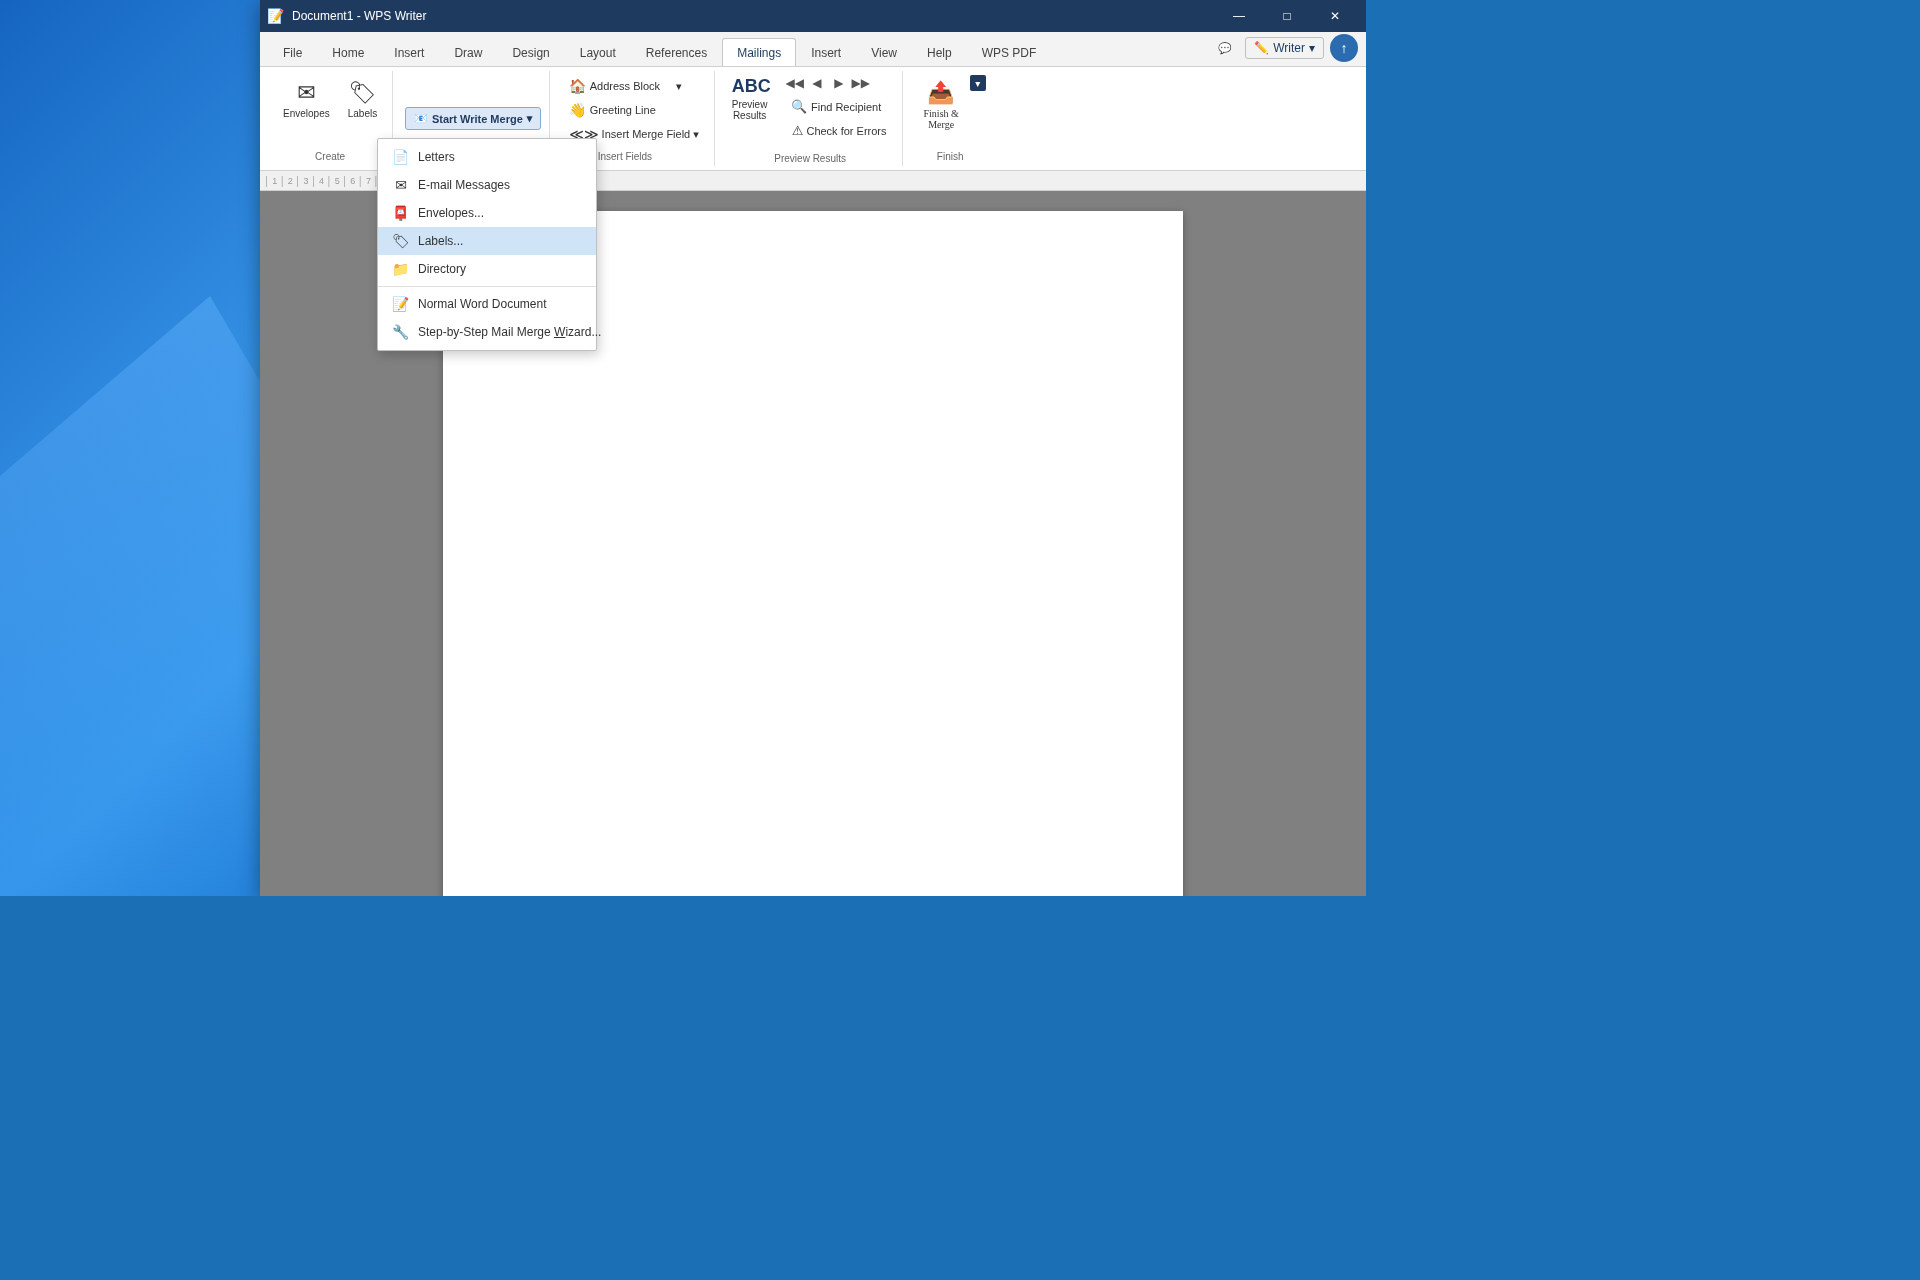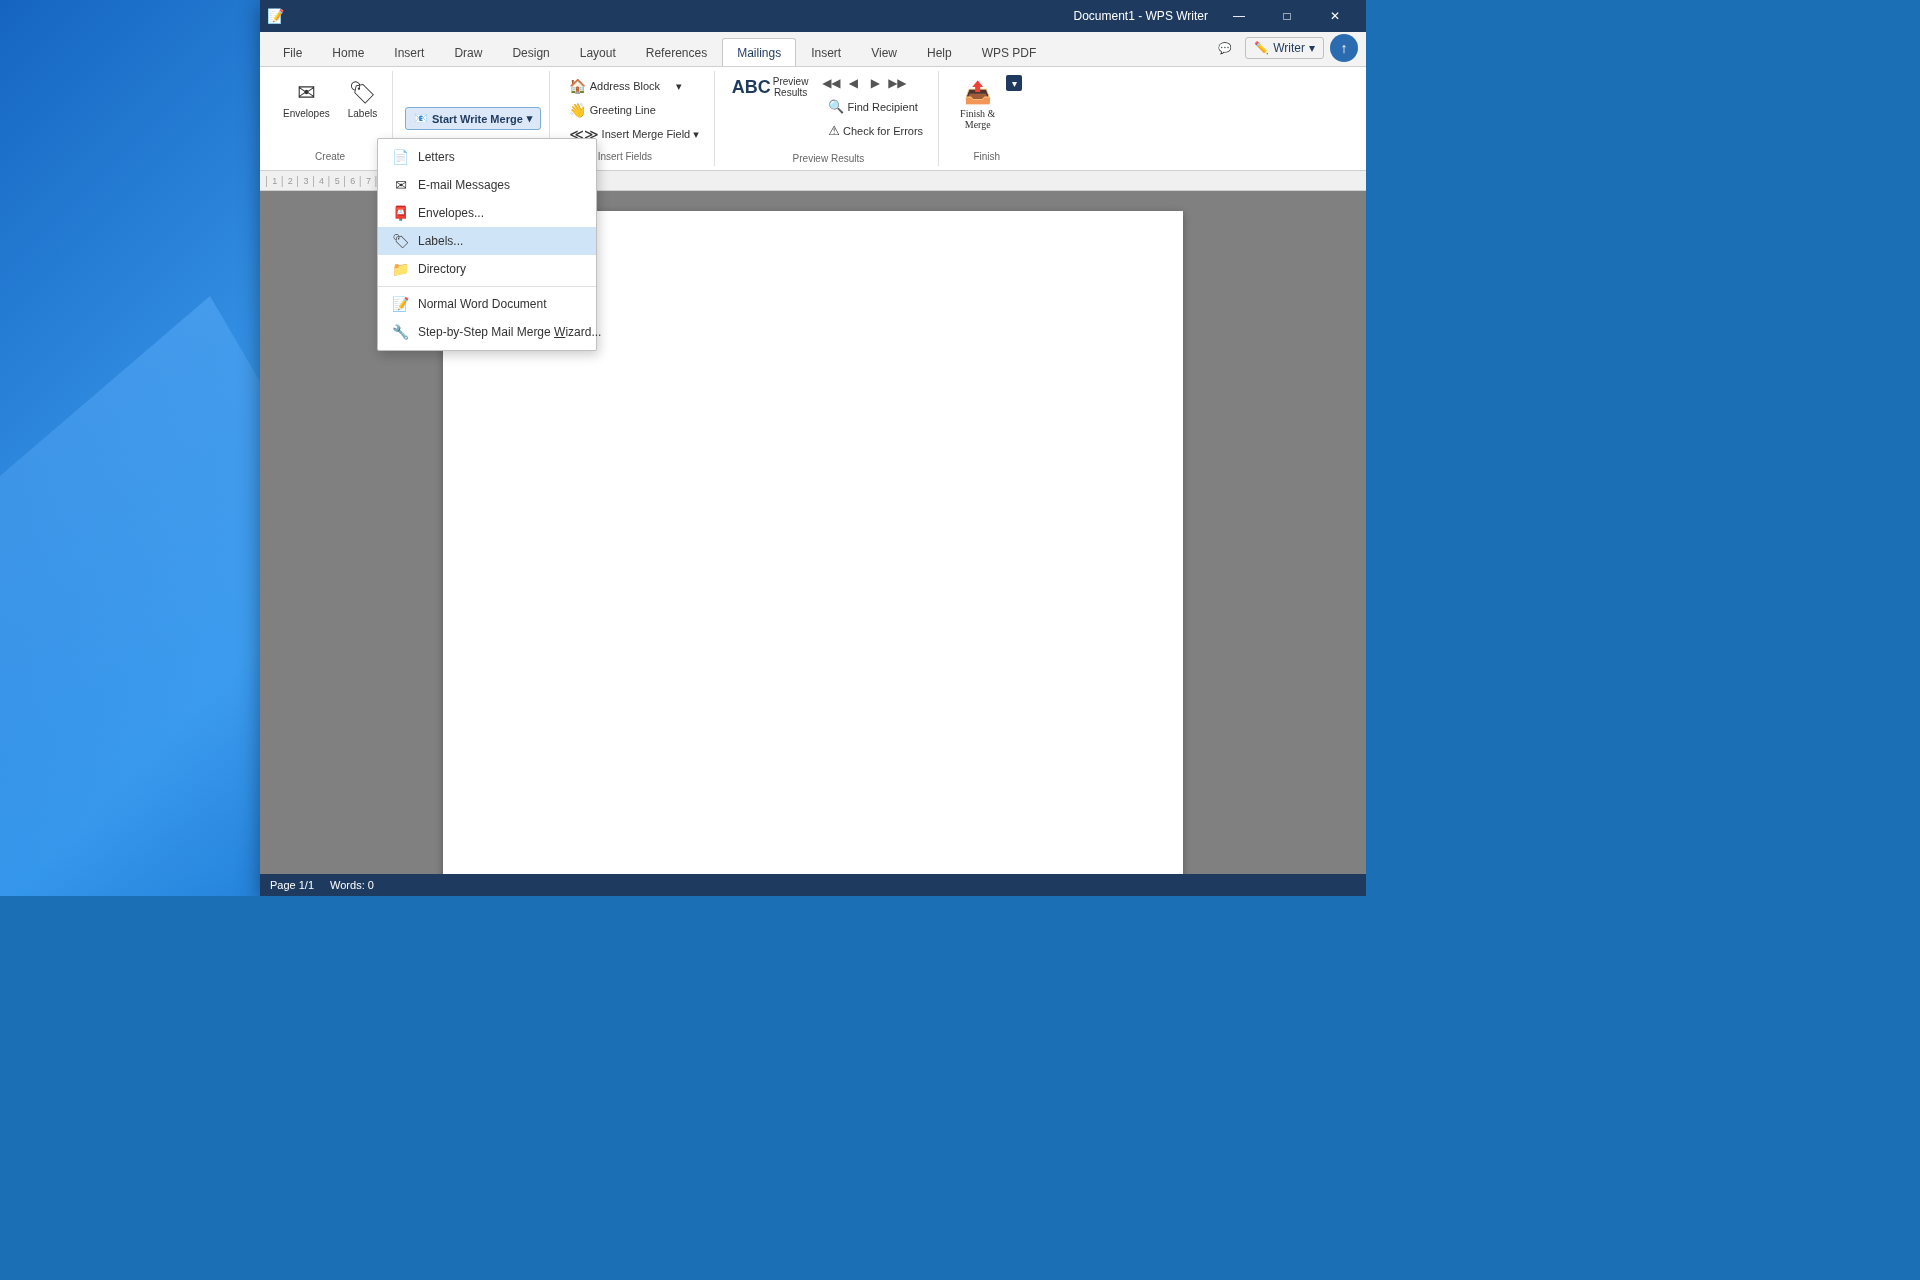--- a/index.html
+++ b/index.html
@@ -73,21 +73,20 @@
       display: flex;
       align-items: center;
       justify-content: center;
       color: #fff;
       font-size: 14px;
     }
     .title-bar-text {
       color: #fff;
       font-size: 12px;
       flex: 1;
-      text-align: right;
     }
     .title-bar-controls {
       display: flex;
       gap: 2px;
     }
     .title-btn {
       width: 46px;
       height: 32px;
       background: transparent;
       border: none;
@@ -180,22 +179,22 @@
     }
     .ribbon-group-label {
       font-size: 10px;
       color: #666;
       margin-top: auto;
       white-space: nowrap;
     }
 
     .ribbon-btn {
       display: flex;
-      flex-direction: row;
-      align-items: flex-end;
+      flex-direction: column;
+      align-items: flex-start;
       padding: 2px 4px;
       border: 1px solid transparent;
       border-radius: 3px;
       background: transparent;
       cursor: pointer;
       font-size: 10px;
       color: #333;
       gap: 2px;
       min-width: 40px;
     }
@@ -561,24 +560,20 @@
   </div>
 
   <div class="ruler">
     <span style="font-size:9px; color:#999;">│ 1 │ 2 │ 3 │ 4 │ 5 │ 6 │ 7 │ 8 │ 9 │ 10 │</span>
   </div>
 
   <div class="doc-area">
     <div class="doc-page"></div>
   </div>
 
-  <div class="status-bar">
-    <span>Page 1/1</span>
-    <span>Words: 0</span>
-  </div>
 
 </div>
 
 <div class="dropdown-menu">
   <div class="menu-item">
     <span class="menu-item-icon">📄</span>
     <span>Letters</span>
   </div>
   <div class="menu-item">
     <span class="menu-item-icon">✉</span>

